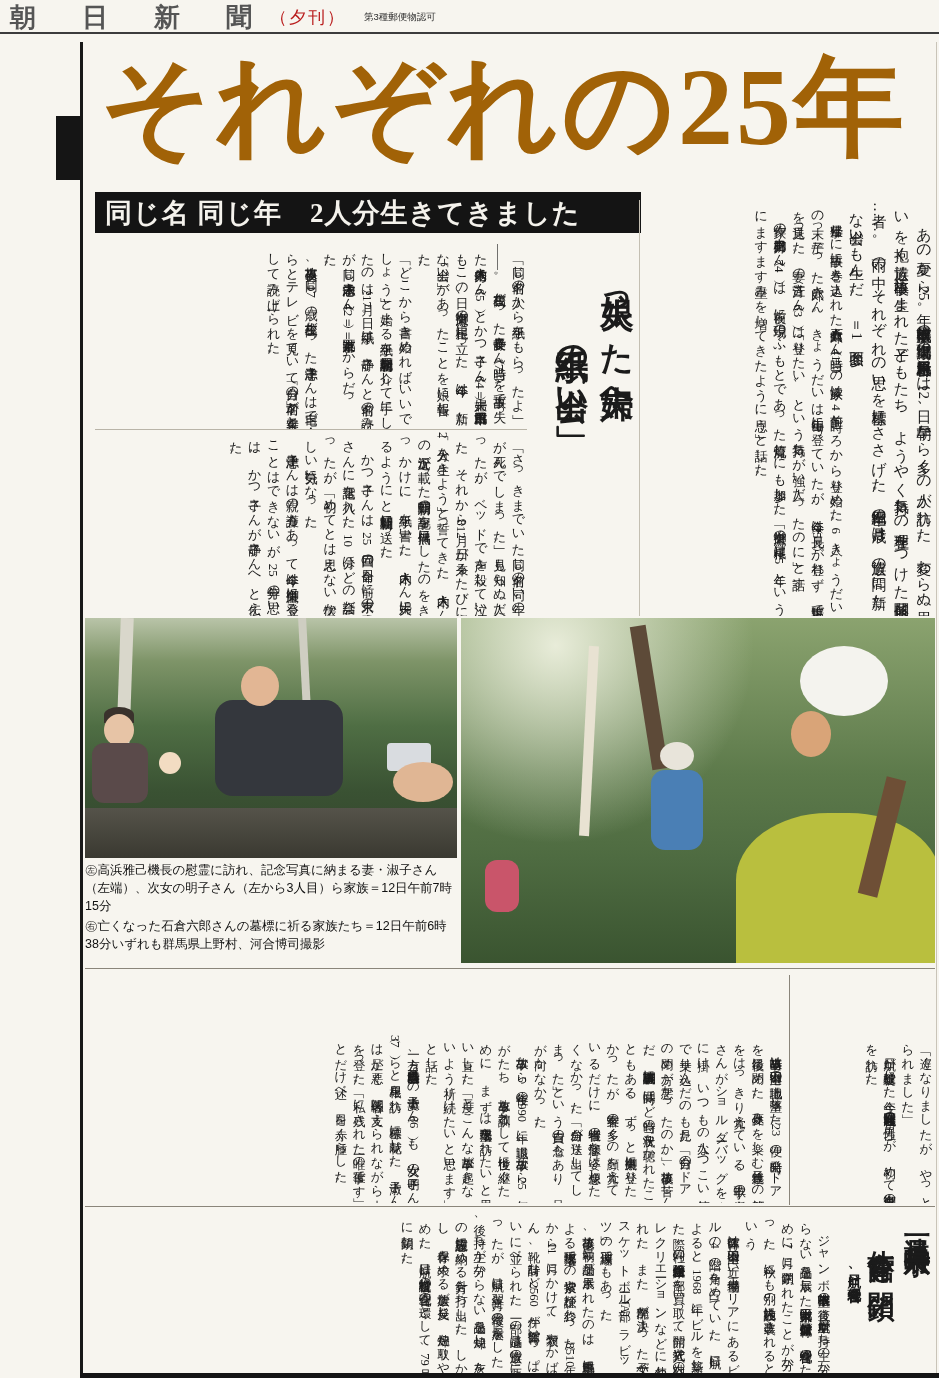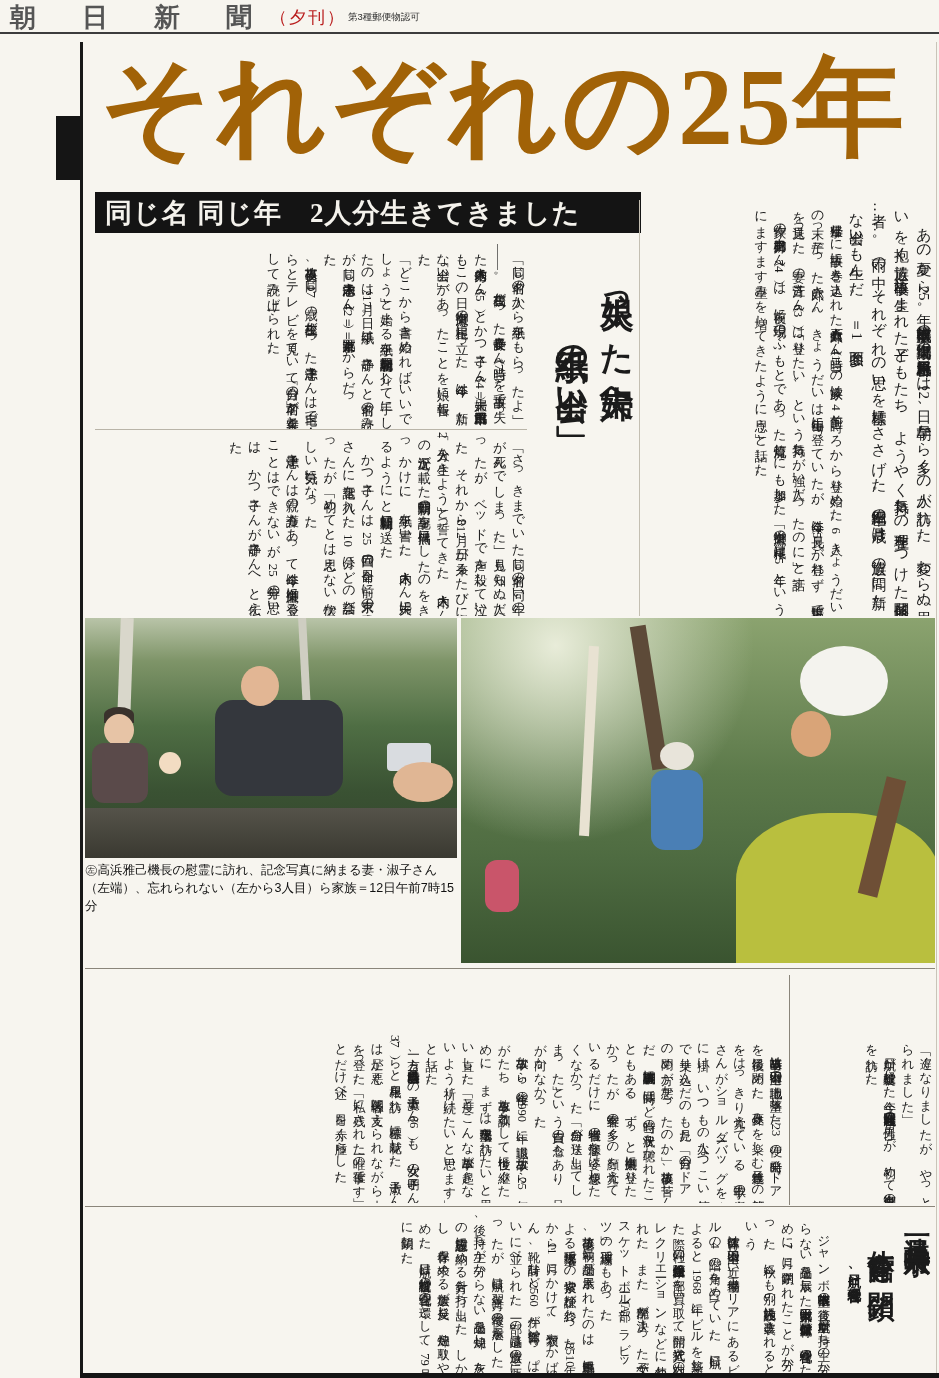--- a/index.html
+++ b/index.html
@@ -14,21 +14,21 @@
   .masthead{
     position:absolute; top:0; left:0; width:939px; height:34px;
     border-bottom:2px solid #3c3c3c;
     display:flex; align-items:center; padding:2px 0 0 10px;
     white-space:nowrap;
   }
   .mh-title{ font-size:26px; font-weight:bold; color:#555; letter-spacing:46px; }
   .mh-edition{ font-size:17px; color:#b91c1c; margin-left:-28px; letter-spacing:2px; }
   .mh-price{ margin-left:auto; font-size:9.5px; color:#2c2c2c;
     font-family:"Liberation Sans","DejaVu Sans",sans-serif; }
-  .mh-postal{ font-size:9.5px; color:#2c2c2c; margin-left:2px; margin-right:4px;
+  .mh-postal{ font-size:9.5px; color:#2c2c2c; margin-left:18px; margin-right:4px;
     font-family:"Liberation Sans","DejaVu Sans",sans-serif; }
 
   
   .left-rule{ position:absolute; left:80px; top:42px; width:3px; height:1336px; background:#181818; }
   .right-rule{ position:absolute; left:936px; top:42px; width:1px; height:1336px; background:#c9c4b8; }
   .corner-block{ position:absolute; left:56px; top:116px; width:24px; height:64px; background:#151515; }
   .bottom-edge{ position:absolute; left:80px; top:1373px; width:859px; height:5px; background:#151515; }
 
   
   .main-headline{
@@ -184,21 +184,22 @@
   <div class="fig pr-pink"></div>
   <div class="fig pr-kid-cap"></div>
   <div class="fig pr-kid"></div>
   <div class="fig pr-shirt"></div>
   <div class="fig pr-strap"></div>
   <div class="fig pr-face"></div>
   <div class="fig pr-cap"></div>
 </div>
 
 <div class="captions">
-  <p>㊧高浜雅己機長の慰霊に訪れ、記念写真に納まる妻・淑子さん（左端）、忘れられない（左から3人目）ら家族＝12日午前7時15分</p>
+  <p>㊧高浜雅己機長の慰霊に訪れ、記念写真に納まる妻・淑子さん（左端）、次女の明子さん（左から3人目）ら家族＝12日午前7時15分</p>
+  <p>㊨亡くなった石倉六郎さんの墓標に祈る家族たち＝12日午前6時38分いずれも群馬県上野村、河合博司撮影</p>
 </div>
 
 <div class="rule-a2-top"></div>
 <div class="a2-headrow">
 </div>
 <div class="v-rule-a2"></div>
 <div class="a2-body-right">
   <p class="bodyp">「遅くなりましたが、やっと来られました」</p>
   <p class="bodyp">日航が経営破綻した今年、元日航関連会社社員の男性（56）が、初めて御巣鷹の尾根を訪れた。</p>
 </div>

